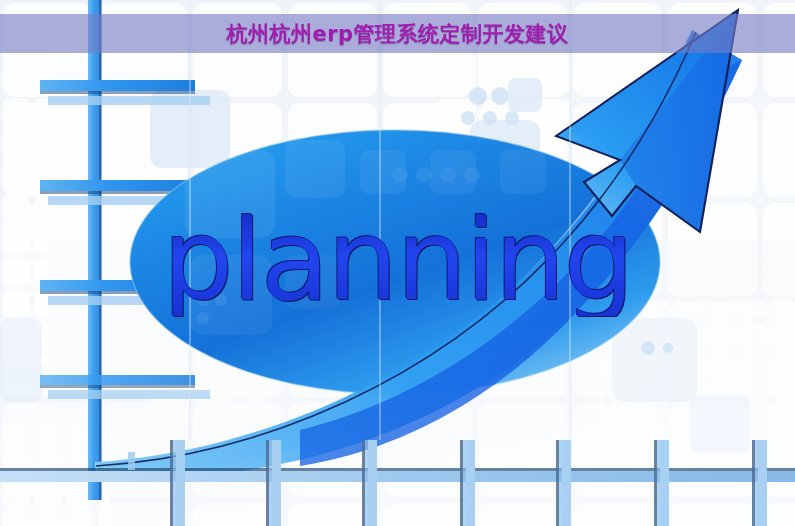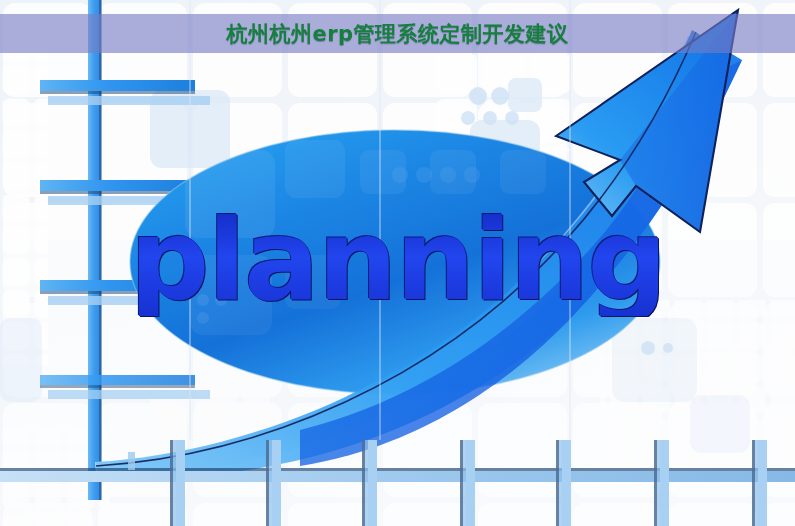--- a/index.html
+++ b/index.html
@@ -13,41 +13,41 @@
   .svgfull{position:absolute;left:0;top:0;width:795px;height:526px;display:block;}
 
   
   #title-banner{
     position:absolute;left:0;top:14px;width:795px;height:39px;
     background:rgba(120,124,196,0.62);
     display:flex;align-items:center;justify-content:center;
     z-index:40;
   }
   #title-text{
-    color:#15803d;
+    color:#a21caf;
     font-size:21px;
     font-weight:bold;
     letter-spacing:0.5px;
     white-space:nowrap;
     text-shadow:0 1px 1px rgba(60,60,110,0.45);
     font-family:"DejaVu Sans","Liberation Sans",sans-serif;
   }
 
   
   #planning-word{
     position:absolute;
     left:0;top:204px;width:795px;
     text-align:center;
     z-index:35;
     pointer-events:none;
   }
   #planning-word .wordtxt{
     display:inline-block;
     font-family:"DejaVu Sans","Liberation Sans",sans-serif;
-    font-weight:bold;
+    font-weight:normal;
     font-size:112px;
     line-height:1;
     letter-spacing:-2px;
     color:#1a30d8;
     background:linear-gradient(to bottom,#142ac4 0%,#2145ee 48%,#1732d2 100%);
     -webkit-background-clip:text;
     background-clip:text;
     -webkit-text-fill-color:transparent;
     filter:drop-shadow(1.5px 1.5px 0px #0a1560) drop-shadow(-0.6px -0.6px 0 #0c1a78);
   }

